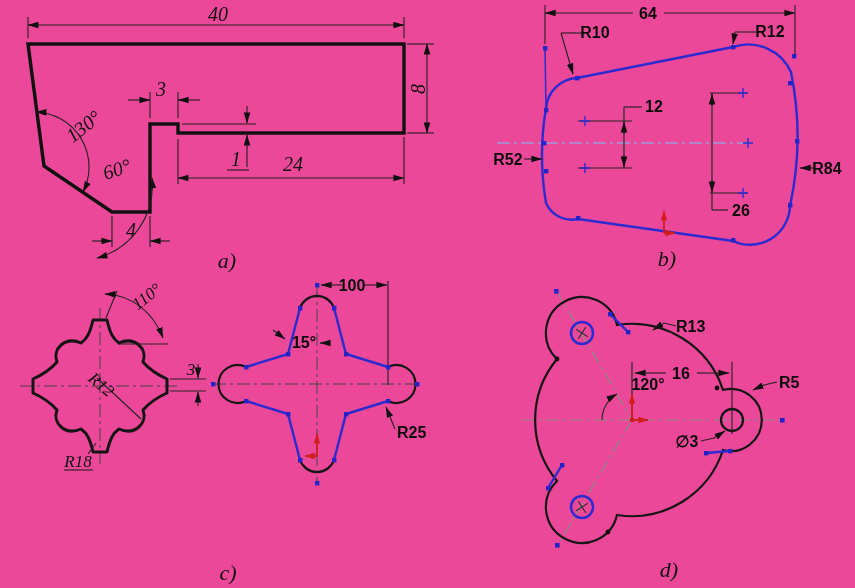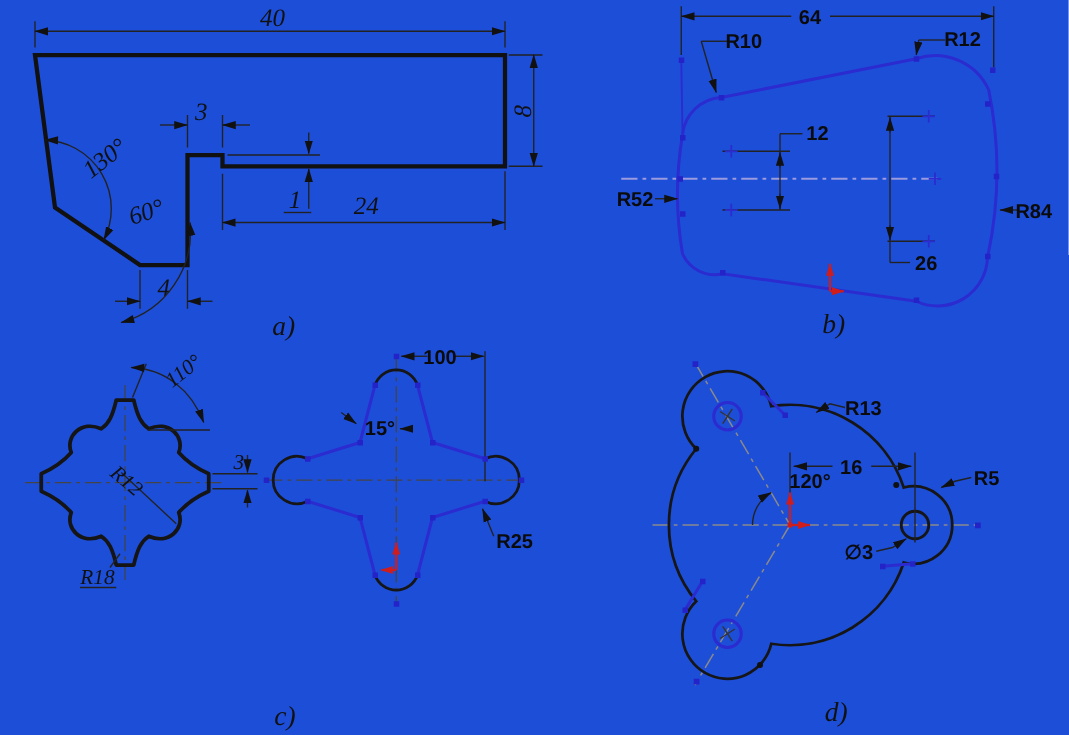--- a/index.html
+++ b/index.html
@@ -1,16 +1,16 @@
 <!DOCTYPE html>
 <html><head>
 <meta charset="utf-8">
 <style>
   html,body { margin:0; padding:0; background:#ffffff; }
-  #stage { width:855px; height:588px; position:relative; background:#1d4ed8; overflow:hidden; }
+  #stage { width:855px; height:588px; position:relative; background:#ec4899; overflow:hidden; }
   svg { display:block; }
   .ser   { font: italic 20px "Liberation Serif", serif; fill:#111; }
   .ser-s { font: italic 17px "Liberation Serif", serif; fill:#111; }
   .lab   { font: italic 22px "Liberation Serif", serif; fill:#111; }
   .san   { font: 600 16px "Liberation Sans", sans-serif; fill:#0b0b0b; }
   .oA  { stroke:#111; stroke-width:3.4; fill:none; stroke-linejoin:miter; }
   .oC  { stroke:#151515; stroke-width:3.0; fill:none; stroke-linejoin:round; }
   .th  { stroke:#222; stroke-width:1.1; fill:none; }
   .cap { stroke:#161616; stroke-width:2.2; fill:none; }
   .blu { stroke:#2b2bd0; stroke-width:2.4; fill:none; }

